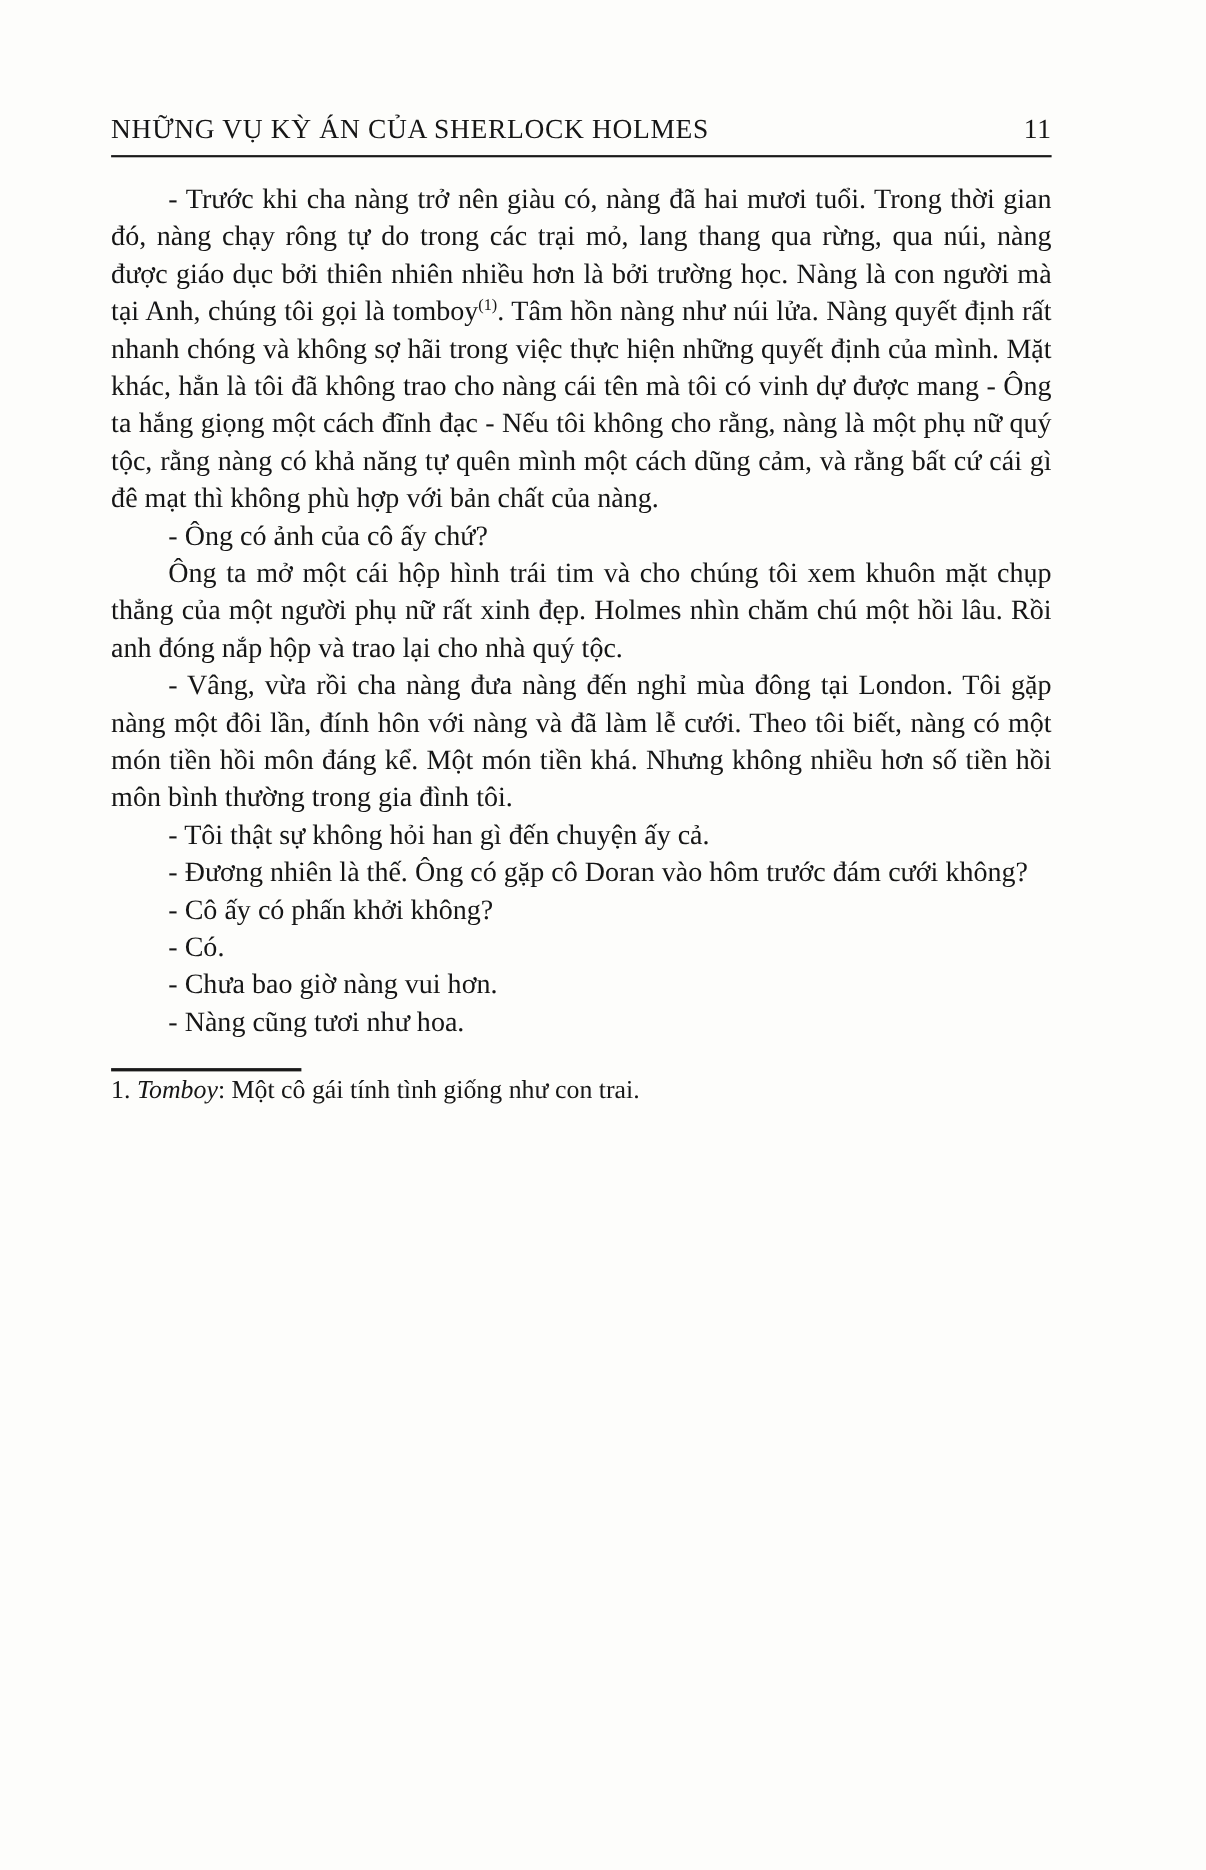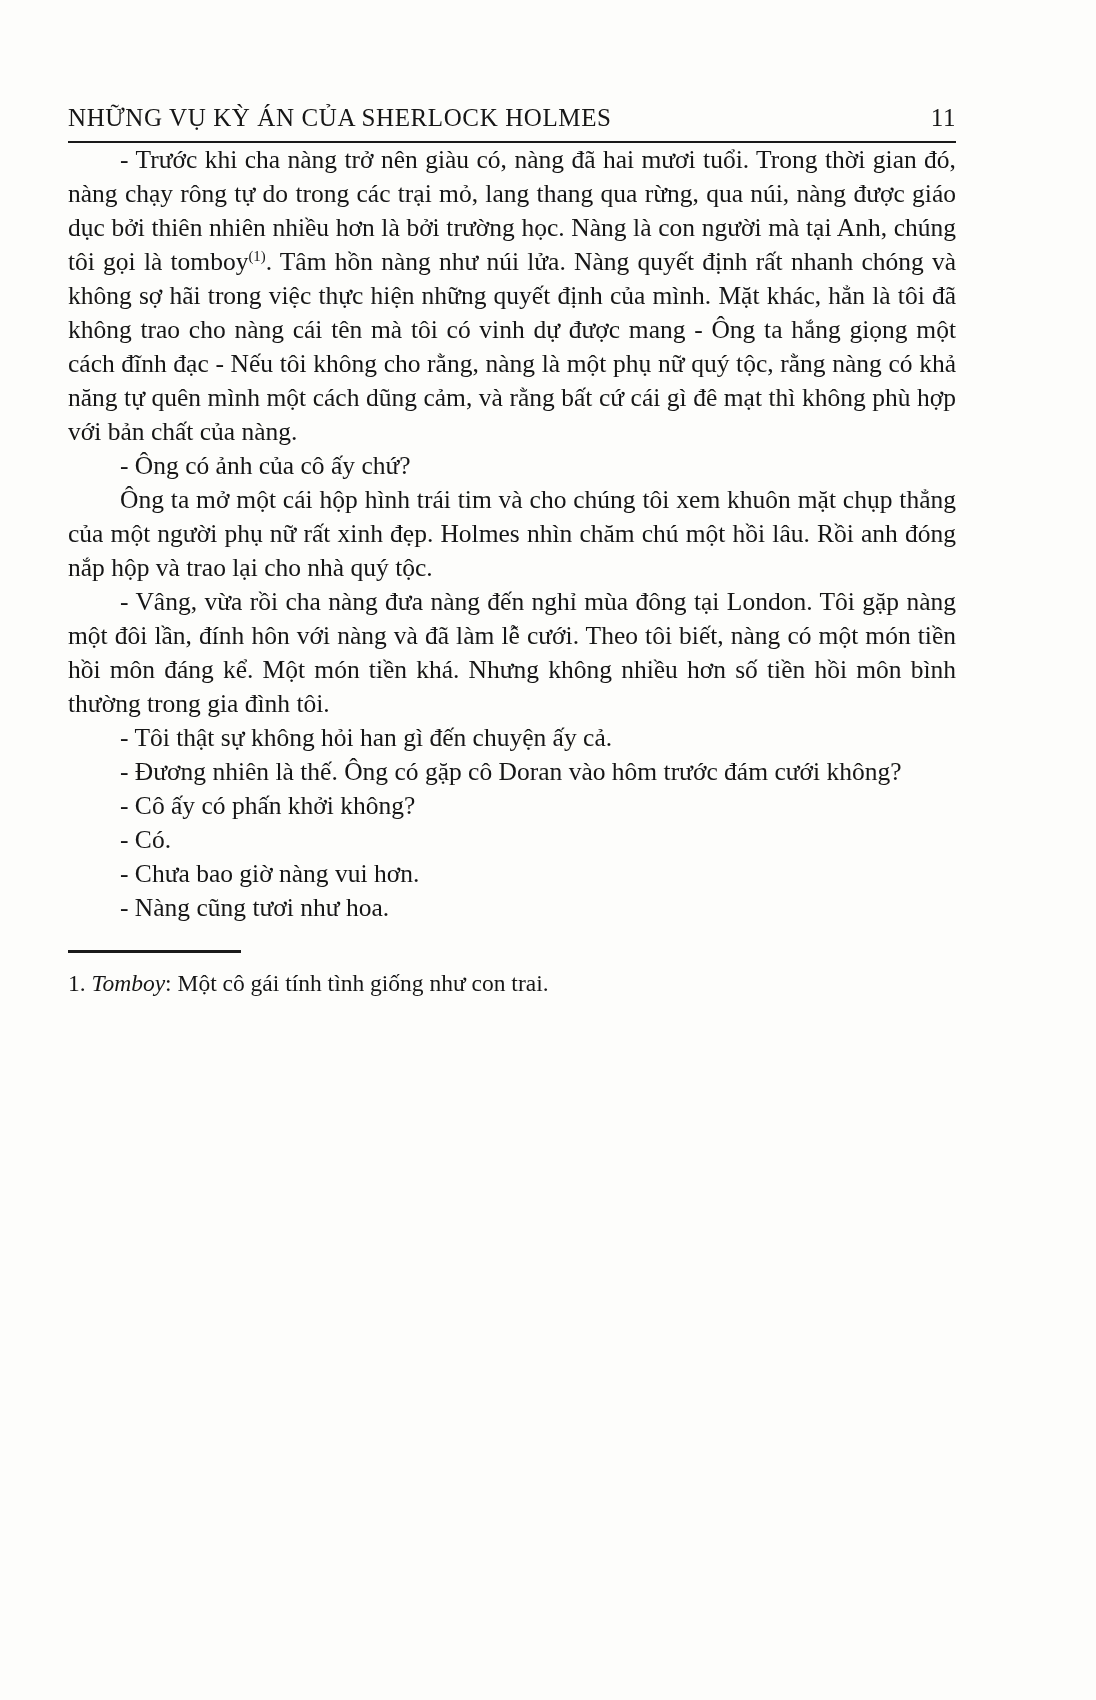--- a/index.html
+++ b/index.html
@@ -8,53 +8,54 @@
     width: 1096px;
     height: 1700px;
     background: #fdfdfb;
     color: #161616;
     font-family: "Liberation Serif", "DejaVu Serif", serif;
     overflow: hidden;
   }
   .page {
     width: 1096px;
     height: 1700px;
-    padding: 104px 140px 0 68px;
+    padding: 104px 140px 0 101px;
   }
   .page-header {
     display: flex;
     justify-content: space-between;
     align-items: baseline;
     border-bottom: 2px solid #1a1a1a;
     padding-bottom: 9px;
     font-size: 25px;
     letter-spacing: 0.6px;
     white-space: nowrap;
   }
   .header-title { font-weight: 400; }
   .header-page-number { font-size: 25px; }
   .page-body {
+    margin-top: 21px;
     font-size: 25.5px;
     line-height: 34px;
     text-align: justify;
   }
   .para { text-indent: 52px; }
   sup.fn-ref {
     font-size: 0.58em;
     line-height: 0;
     vertical-align: super;
   }
   .footnote-rule {
     width: 173px;
     height: 3px;
     background: #1a1a1a;
     margin-top: 25px;
   }
   .footnote {
-    margin-top: 15px;
+    margin-top: 2px;
     font-size: 23.5px;
     line-height: 31px;
   }
   .footnote em { font-style: italic; }
 </style>
 </head>
 <body>
 
 <div class="page">
 

